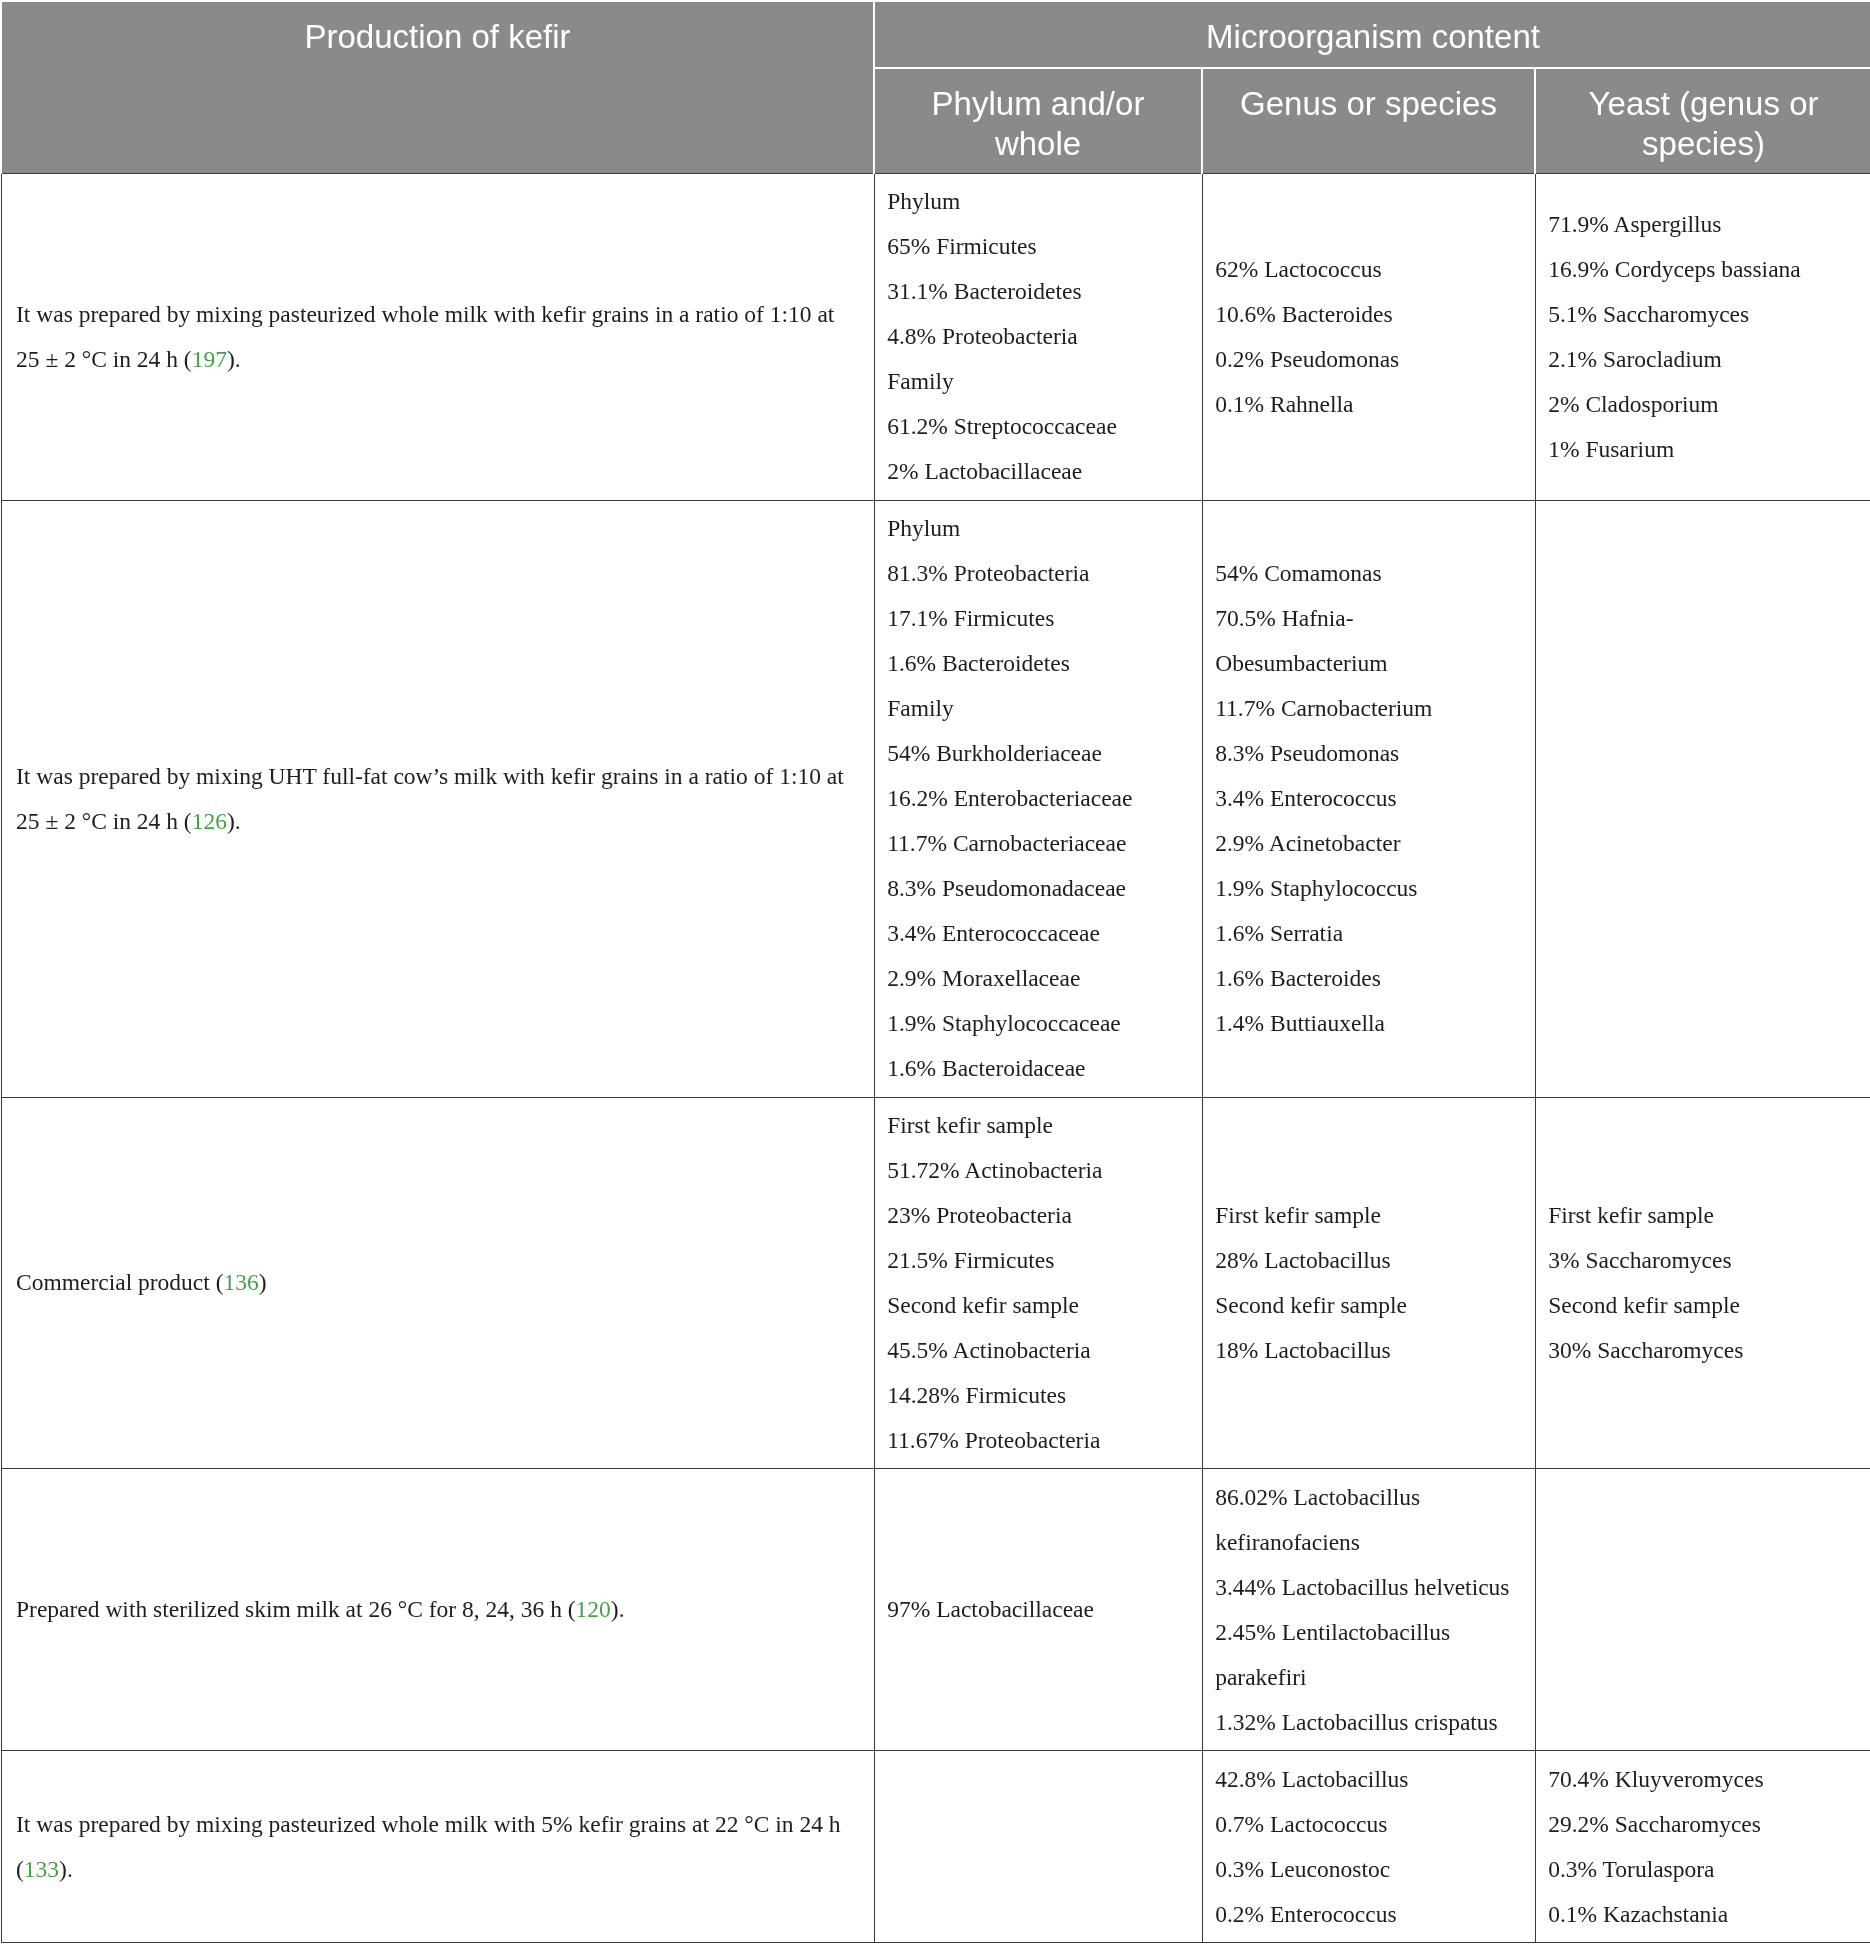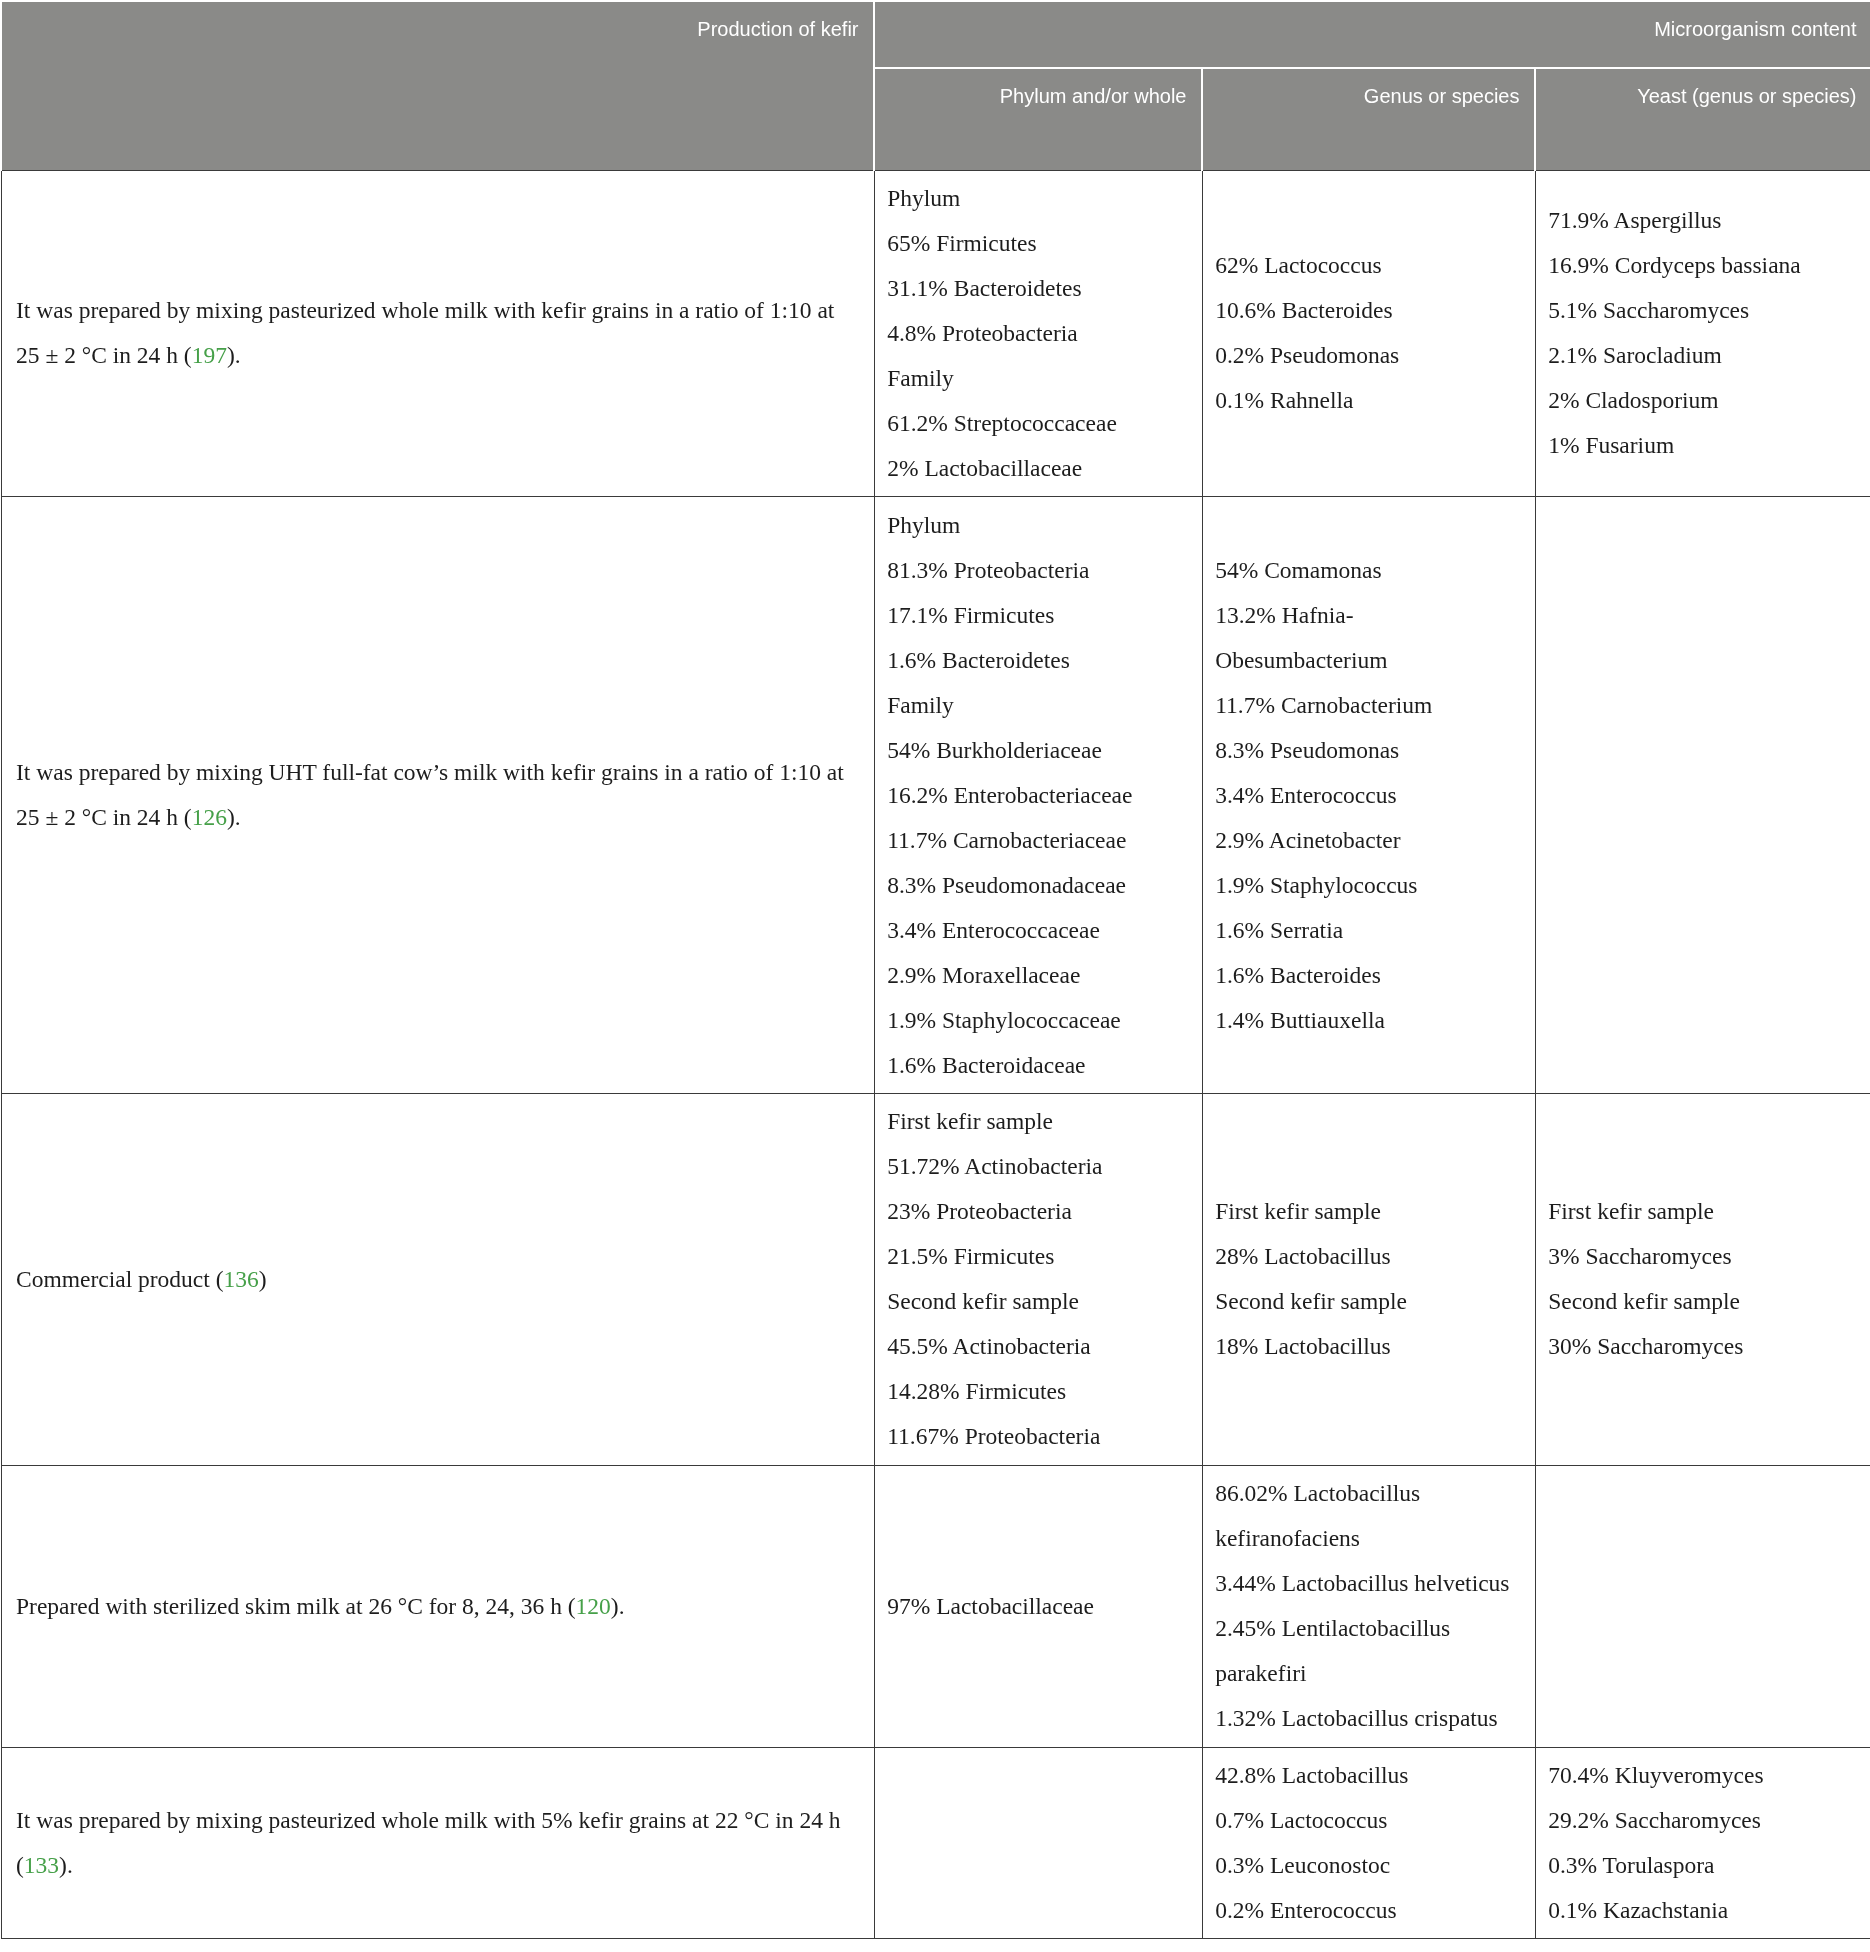--- a/index.html
+++ b/index.html
@@ -19,23 +19,23 @@
     table-layout: fixed;
     font-family: "Liberation Serif", "DejaVu Serif", serif;
     font-size: 23.5px;
     color: var(--body-text);
   }
 
   thead th {
     background: var(--header-bg);
     color: var(--header-text);
     font-family: "Liberation Sans", "DejaVu Sans", sans-serif;
-    font-size: 20px;
+    font-size: 33px;
     font-weight: 400;
-    text-align: right;
+    text-align: center;
     vertical-align: top;
     padding: 14.5px 14.5px 9px 14.5px;
     line-height: 1.22;
     border: 2.7px solid #ffffff;
   }
   thead tr.h1 { height: 67px; }
   thead tr.h2 { height: 102px; }
   thead th.no-bottom, thead tr.h2 th { border-bottom: 0; }
 
   tbody td {
@@ -111,21 +111,21 @@
             <div class="line"><span>16.2% </span><span class="it">Enterobacteriaceae</span></div>
             <div class="line"><span>11.7% </span><span class="it">Carnobacteriaceae</span></div>
             <div class="line"><span>8.3% </span><span class="it">Pseudomonadaceae</span></div>
             <div class="line"><span>3.4% </span><span class="it">Enterococcaceae</span></div>
             <div class="line"><span>2.9% </span><span class="it">Moraxellaceae</span></div>
             <div class="line"><span>1.9% </span><span class="it">Staphylococcaceae</span></div>
             <div class="line"><span>1.6% </span><span class="it">Bacteroidaceae</span></div>
           </td>
           <td class="cell">
             <div class="line"><span>54% </span><span class="it">Comamonas</span></div>
-            <div class="line"><span>13.2% </span><span class="it">Hafnia-Obesumbacterium</span></div>
+            <div class="line"><span>70.5% </span><span class="it">Hafnia-Obesumbacterium</span></div>
             <div class="line"><span>11.7% </span><span class="it">Carnobacterium</span></div>
             <div class="line"><span>8.3% </span><span class="it">Pseudomonas</span></div>
             <div class="line"><span>3.4% </span><span class="it">Enterococcus</span></div>
             <div class="line"><span>2.9% </span><span class="it">Acinetobacter</span></div>
             <div class="line"><span>1.9% </span><span class="it">Staphylococcus</span></div>
             <div class="line"><span>1.6% </span><span class="it">Serratia</span></div>
             <div class="line"><span>1.6% </span><span class="it">Bacteroides</span></div>
             <div class="line"><span>1.4% </span><span class="it">Buttiauxella</span></div>
           </td>
           <td class="cell"></td>

